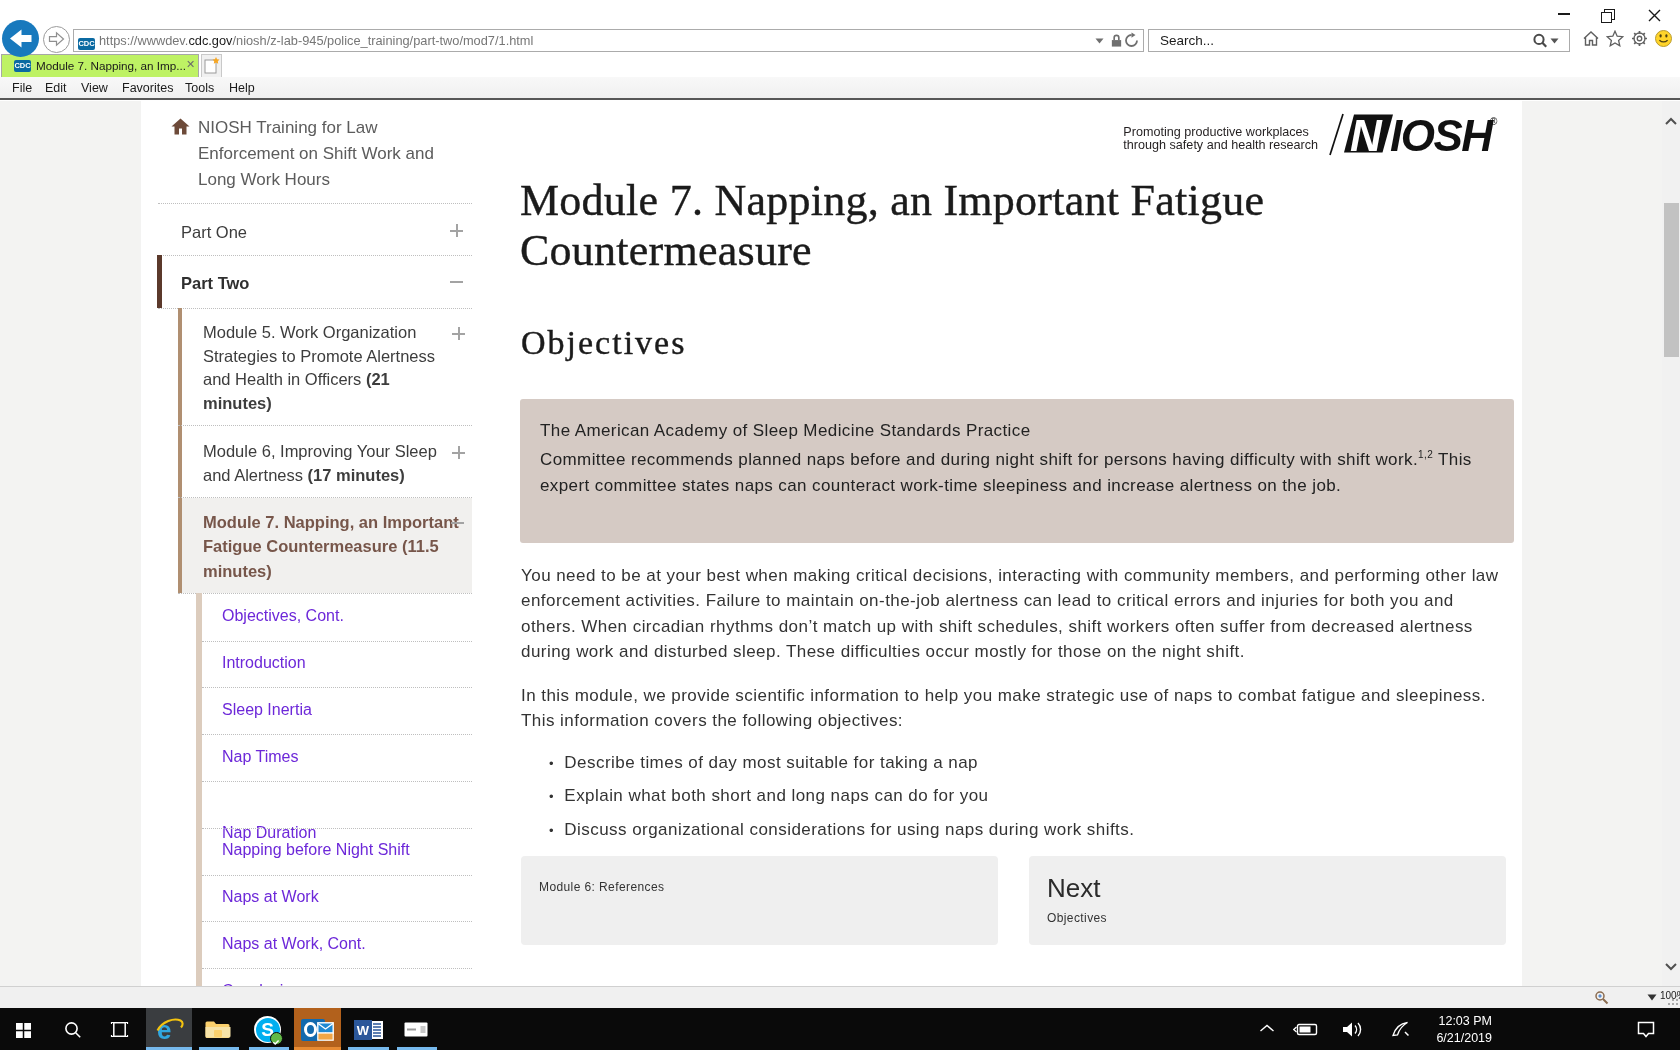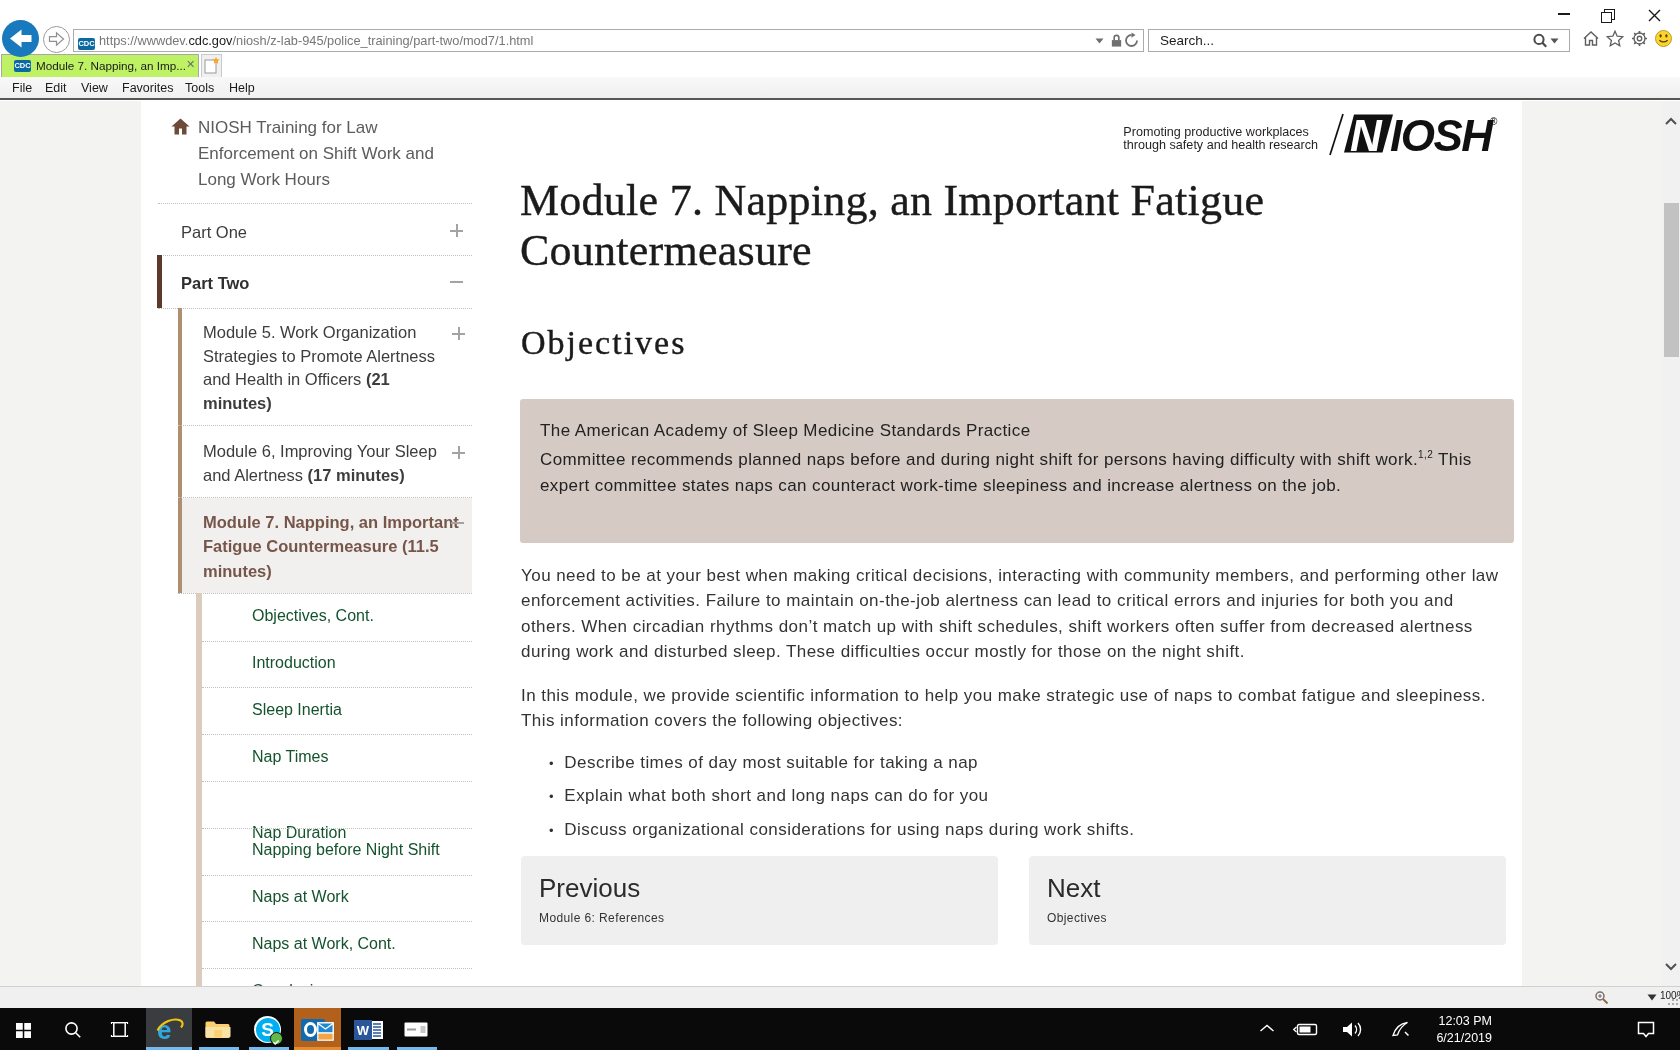--- a/index.html
+++ b/index.html
@@ -20,21 +20,21 @@
 .menuitem { position:absolute; top:4px; font-size:12.5px; color:#1b1b1b; }
 
 
 #page { left:0; top:101px; width:1680px; height:885px; background:#f3f3f2; overflow:hidden; }
 #whitebox { left:141px; top:0px; width:1381px; height:885px; background:#fff; }
 #scrollbar { left:1662px; top:101px; width:18px; height:885px; background:#f1f1f1; }
 
 
 .dotted { position:absolute; border-top:1px dotted #bfbfbf; height:0; }
 .navtext { position:absolute; font-size:16.5px; color:#3d3d3d; line-height:23.5px; }
-.subitem { position:absolute; left:222px; font-size:16px; color:#14532d;margin-left:30px; }
+.subitem { position:absolute; left:222px; font-size:16px; color:#6d28d9; }
 .pm { position:absolute; width:13px; height:13px; }
 .pm .h { position:absolute; left:0; top:6px; width:13px; height:1.5px; background:#a3a3a3; }
 .pm .v { position:absolute; left:6px; top:0; width:1.5px; height:13px; background:#a3a3a3; }
 
 
 .serif { font-family:"Liberation Serif", serif; }
 #h1 { position:absolute; left:520px; top:74.6px; font-size:44px; line-height:50.5px; color:#1b1b1b; letter-spacing:0.25px; font-weight:400; -webkit-text-stroke:0.4px #1b1b1b; }
 #h2 { position:absolute; left:521px; top:223px; font-size:34px; color:#1b1b1b; font-weight:400; letter-spacing:2px; -webkit-text-stroke:0.4px #1b1b1b; }
 #callout { position:absolute; left:520px; top:298px; width:994px; height:144px; background:#d5cac4; border-radius:3px; padding:22px 20px; font-size:17px; color:#222; letter-spacing:0.4px; }
 .para { position:absolute; left:521px; font-size:17px; line-height:25.4px; color:#333; letter-spacing:0.45px; }
@@ -180,21 +180,20 @@
       <text x="170" y="12" font-family="Liberation Sans" font-size="10" fill="#111">®</text>
     </svg>
   </div>
   <div class="serif" id="h1">Module 7. Napping, an Important Fatigue<br>Countermeasure</div>
   <div class="serif" id="h2">Objectives</div>
   <div id="callout">The American Academy of Sleep Medicine Standards Practice<div style="margin-top:1px;line-height:26.6px;">Committee recommends planned naps before and during night shift for persons having difficulty with shift work.<sup style="font-size:10px;">1,2</sup> This<br>expert committee states naps can counteract work-time sleepiness and increase alertness on the job.</div></div>
   <div class="para" style="top:462px;">You need to be at your best when making critical decisions, interacting with community members, and performing other law<br>enforcement activities. Failure to maintain on-the-job alertness can lead to critical errors and injuries for both you and<br>others. When circadian rhythms don’t match up with shift schedules, shift workers often suffer from decreased alertness<br>during work and disturbed sleep. These difficulties occur mostly for those on the night shift.</div>
   <div class="para" style="top:582px;">In this module, we provide scientific information to help you make strategic use of naps to combat fatigue and sleepiness.<br>This information covers the following objectives:</div>
   <div class="para" style="top:646px;left:549px;line-height:32.4px;"><span style="font-size:13px;">•</span>&nbsp;&nbsp;Describe times of day most suitable for taking a nap<br><span style="font-size:13px;">•</span>&nbsp;&nbsp;Explain what both short and long naps can do for you<br><span style="font-size:13px;">•</span>&nbsp;&nbsp;Discuss organizational considerations for using naps during work shifts.</div>
   <div class="navbox" style="left:521px;">
-      <div class="t1">Previous</div>
       <div class="t2">Module 6: References</div>
     </div>
   <div class="navbox" style="left:1029px;">
       <div class="t1">Next</div>
       <div class="t2">Objectives</div>
     </div>
 </div>
 
 <div class="abs" id="scrollbar">
   <svg class="abs" style="left:3px;top:16px;" width="12" height="10" viewBox="0 0 12 10">

